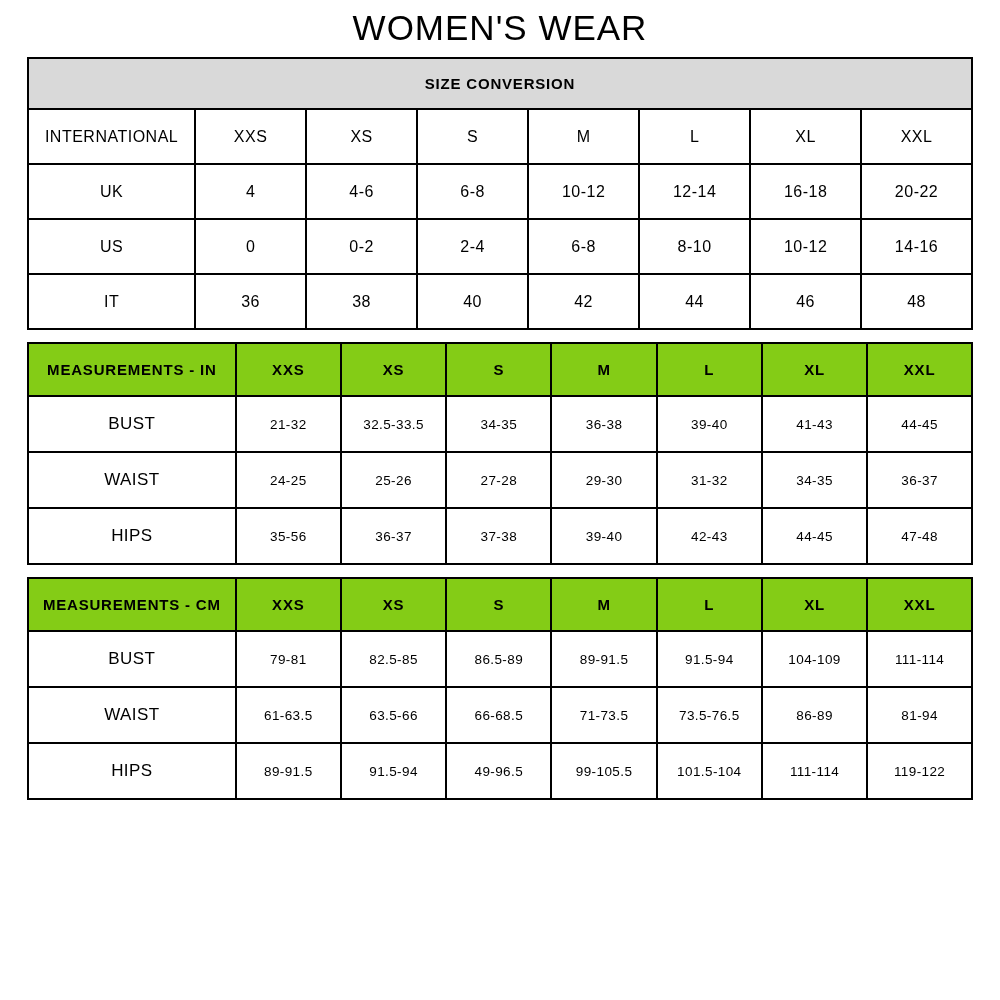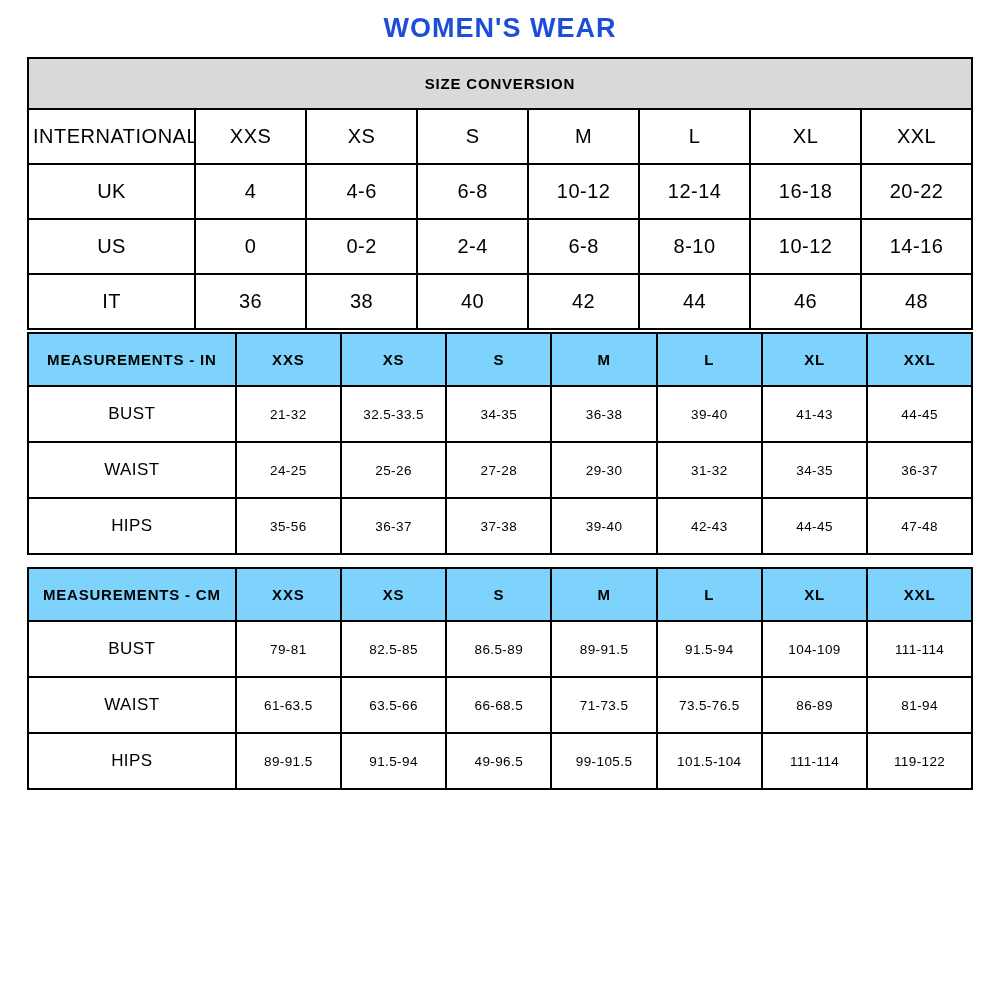--- a/index.html
+++ b/index.html
@@ -6,54 +6,54 @@
   html, body { margin: 0; padding: 0; background: #ffffff; }
   body {
     width: 1000px; height: 1000px;
     font-family: "Liberation Sans", "DejaVu Sans", sans-serif;
     color: #000000;
   }
   .page { width: 1000px; height: 1000px; padding: 9px 27px 14px; }
   .page-title {
     margin: 0 0 10px 0;
     text-align: center;
-    font-size: 27px;
-    font-weight: 700;
+    font-size: 35px;
+    font-weight: 400;
     letter-spacing: 1px;
     line-height: 38px;
-    color: #1d4ed8;
+    color: #000000;
   }
   table.tbl {
     width: 100%;
     border-collapse: collapse;
     table-layout: fixed;
   }
   table.tbl td {
     border: 2px solid #000000;
     text-align: center;
     vertical-align: middle;
     padding: 2px 4px;
     overflow: hidden;
     white-space: nowrap;
   }
   
-  .t1 { margin-bottom: 2px; }
-  .t1 td { height: 55px; font-size: 20px; letter-spacing: 0.5px; }
+  .t1 { margin-bottom: 12px; }
+  .t1 td { height: 55px; font-size: 16px; letter-spacing: 0.5px; }
   .t1 .banner-cell {
     background: #d9d9d9;
     font-weight: 700;
     font-size: 15px;
     letter-spacing: 0.8px;
     height: 51px;
   }
   
   .t2 { margin-bottom: 12px; }
   .t2 td, .t3 td { height: 56px; font-size: 13.5px; letter-spacing: 0.4px; }
   .t2 tr.hdr td, .t3 tr.hdr td {
-    background: #7dd3fc;
+    background: #84cc16;
     font-weight: 700;
     font-size: 15px;
     letter-spacing: 0.8px;
     height: 53px;
   }
   .t2 td.row-label, .t3 td.row-label { font-size: 17px; }
 </style>
 </head>
 <body>
 

